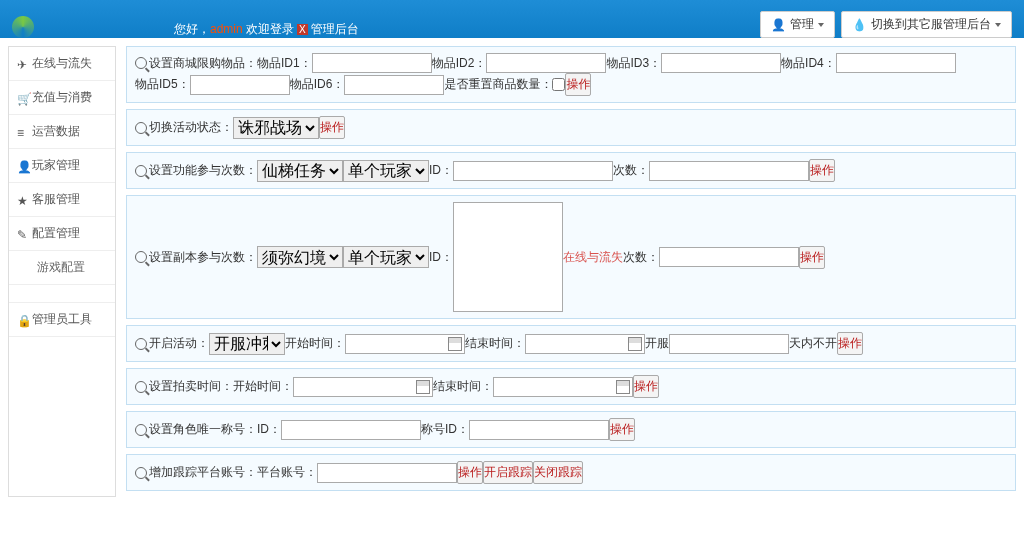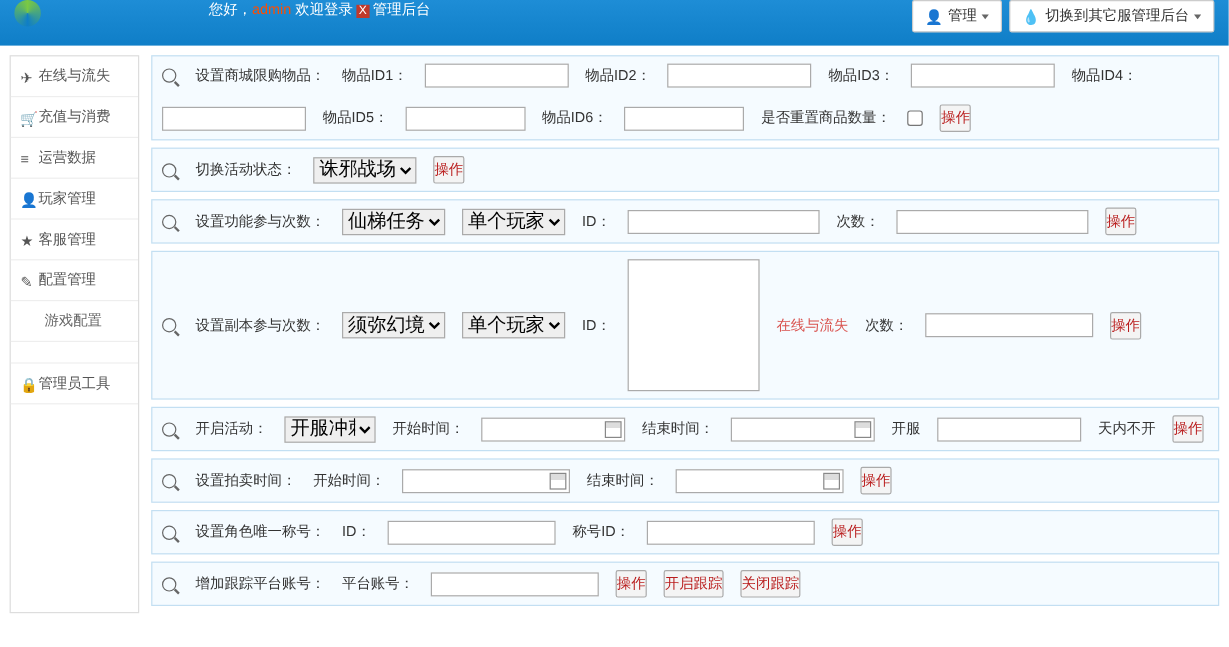--- a/index.html
+++ b/index.html
@@ -1,34 +1,34 @@
 <!DOCTYPE html>
 <html><head>
 <meta charset="utf-8">
 <style>
 *{box-sizing:border-box;margin:0;padding:0}
 body{font-family:"Microsoft YaHei",Arial,sans-serif;font-size:12px;color:#333;background:#fff}
-.topbar{height:38px;background:#0f7ec7;background:linear-gradient(#1e8dd6,#0f7ec7);display:flex;align-items:flex-start;padding:0 12px;color:#fff}
+.topbar{height:38px;background:#0f7ec7;background:linear-gradient(#1e8dd6,#0f7ec7);display:flex;align-items:flex-end;padding:0 12px;color:#fff}
 .logo{width:22px;height:22px;border-radius:50%;background:conic-gradient(#7ac943,#0f7ec7,#7ac943);margin-right:140px}
 .welcome{font-size:12px}
 .welcome .u{color:#ff4d00}
 .welcome .x{background:#c0392b;color:#fff;padding:0 2px;font-size:10px;margin:0 3px}
 .top-right{margin-left:auto;display:flex;gap:6px}
 .top-btn{background:#fff;border:1px solid #ccc;border-radius:2px;padding:4px 10px;font-size:12px;color:#333;display:flex;align-items:center;gap:4px;cursor:pointer}
 .caret{width:0;height:0;border-left:3px solid transparent;border-right:3px solid transparent;border-top:4px solid #666}
 .layout{display:flex;padding:8px;gap:10px}
 .sidebar{width:108px;background:#fff;border:1px solid #ddd}
 .side-item{padding:8px 8px;border-bottom:1px solid #eee;color:#555;font-size:12px;display:flex;align-items:center;gap:4px;cursor:pointer}
 .side-item.indent{padding-left:28px;color:#666}
 .side-gap{height:18px;border-bottom:1px solid #eee}
 .ico{width:11px;height:11px;display:inline-block}
 .main{flex:1}
 .crumb{background:#fff;border:1px solid #ddd;padding:8px 12px;font-size:14px;color:#444;margin-bottom:6px}
 .crumb .sub{color:#999}
-.panel{background:#f5fbff;border:1px solid #c3dff2;padding:6px 8px;margin-bottom:6px;display:flex;align-items:center;flex-wrap:wrap;gap:14px;font-size:12px;color:#333}
+.panel{background:#f5fbff;border:1px solid #c3dff2;padding:6px 8px;margin-bottom:6px;display:flex;align-items:center;flex-wrap:wrap;gap:0;font-size:12px;color:#333}
 .panel.tall{align-items:center;min-height:120px}
 .mag{width:12px;height:12px;border:1.5px solid #666;border-radius:50%;position:relative;margin-right:2px}
 .mag:after{content:"";position:absolute;width:5px;height:1.5px;background:#666;transform:rotate(45deg);right:-4px;bottom:-2px}
 .panel label{color:#333;white-space:nowrap}
 .panel input[type=text]{height:20px;border:1px solid #aaa;padding:0 3px;font-size:12px}
 .panel select{height:22px;border:1px solid #aaa;font-size:16px;background:#efefef}
 .panel textarea{width:110px;height:110px;border:1px solid #aaa;resize:none}
 .btn{background:#f4f4f4;border:1px solid #aaa;border-radius:2px;padding:2px 0;font-size:12px;cursor:pointer;color:#b91c1c}
 .red{color:#d9534f}
 .cal{position:relative}

